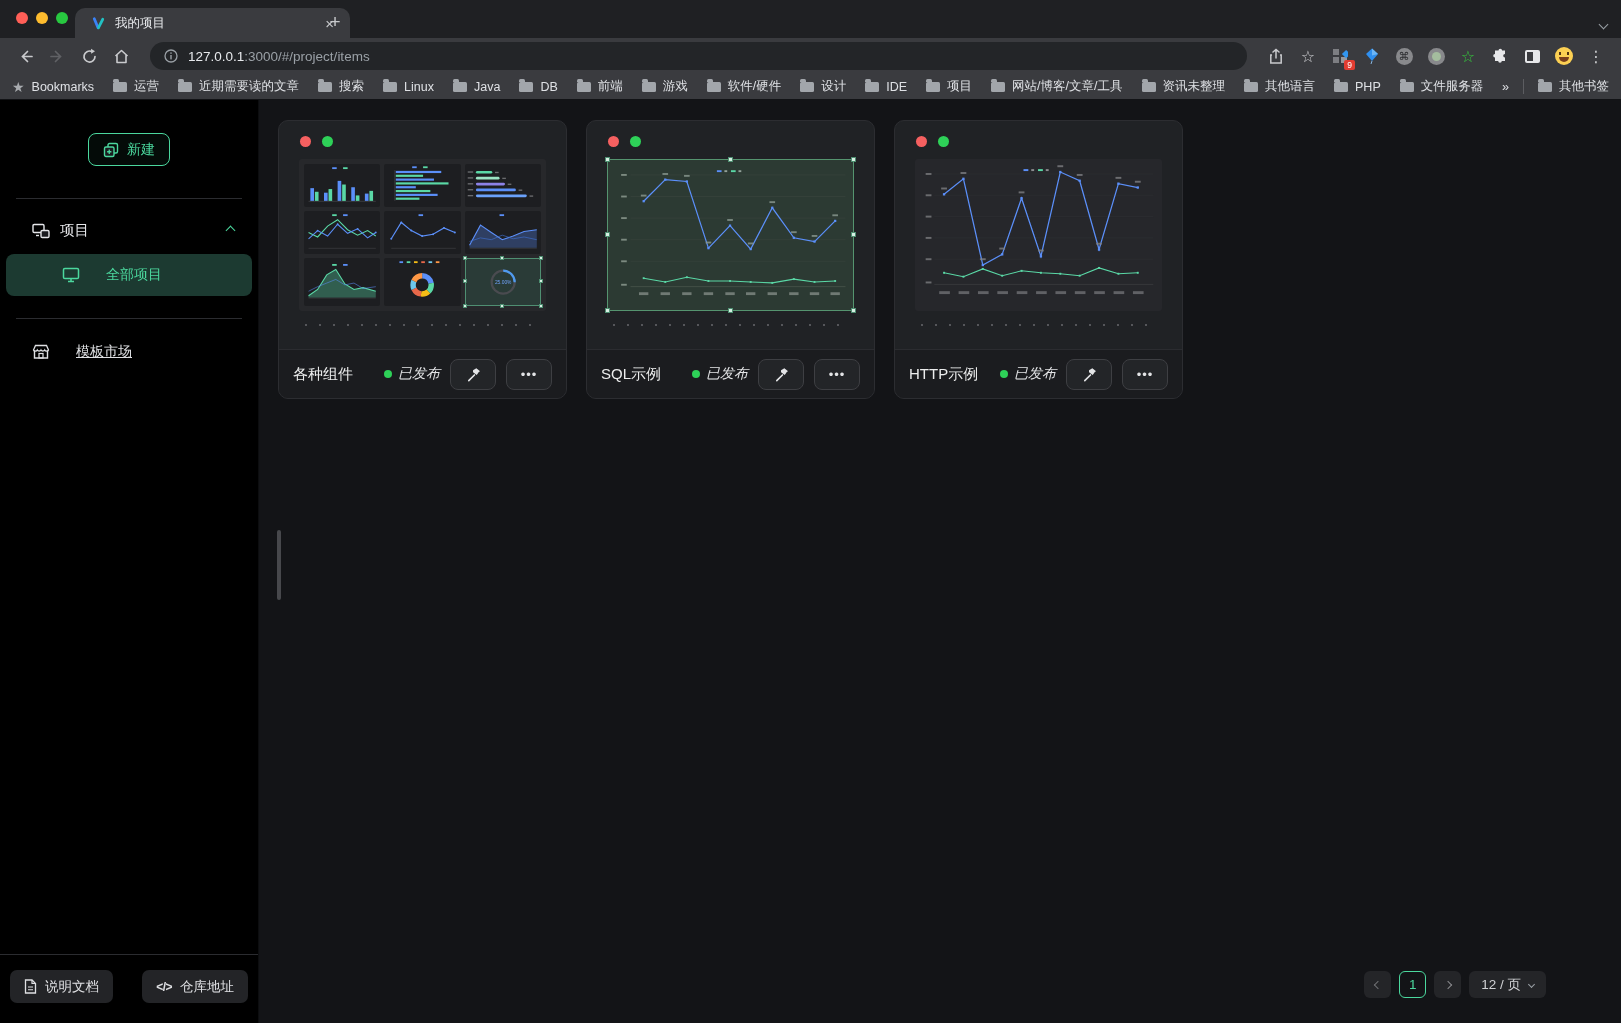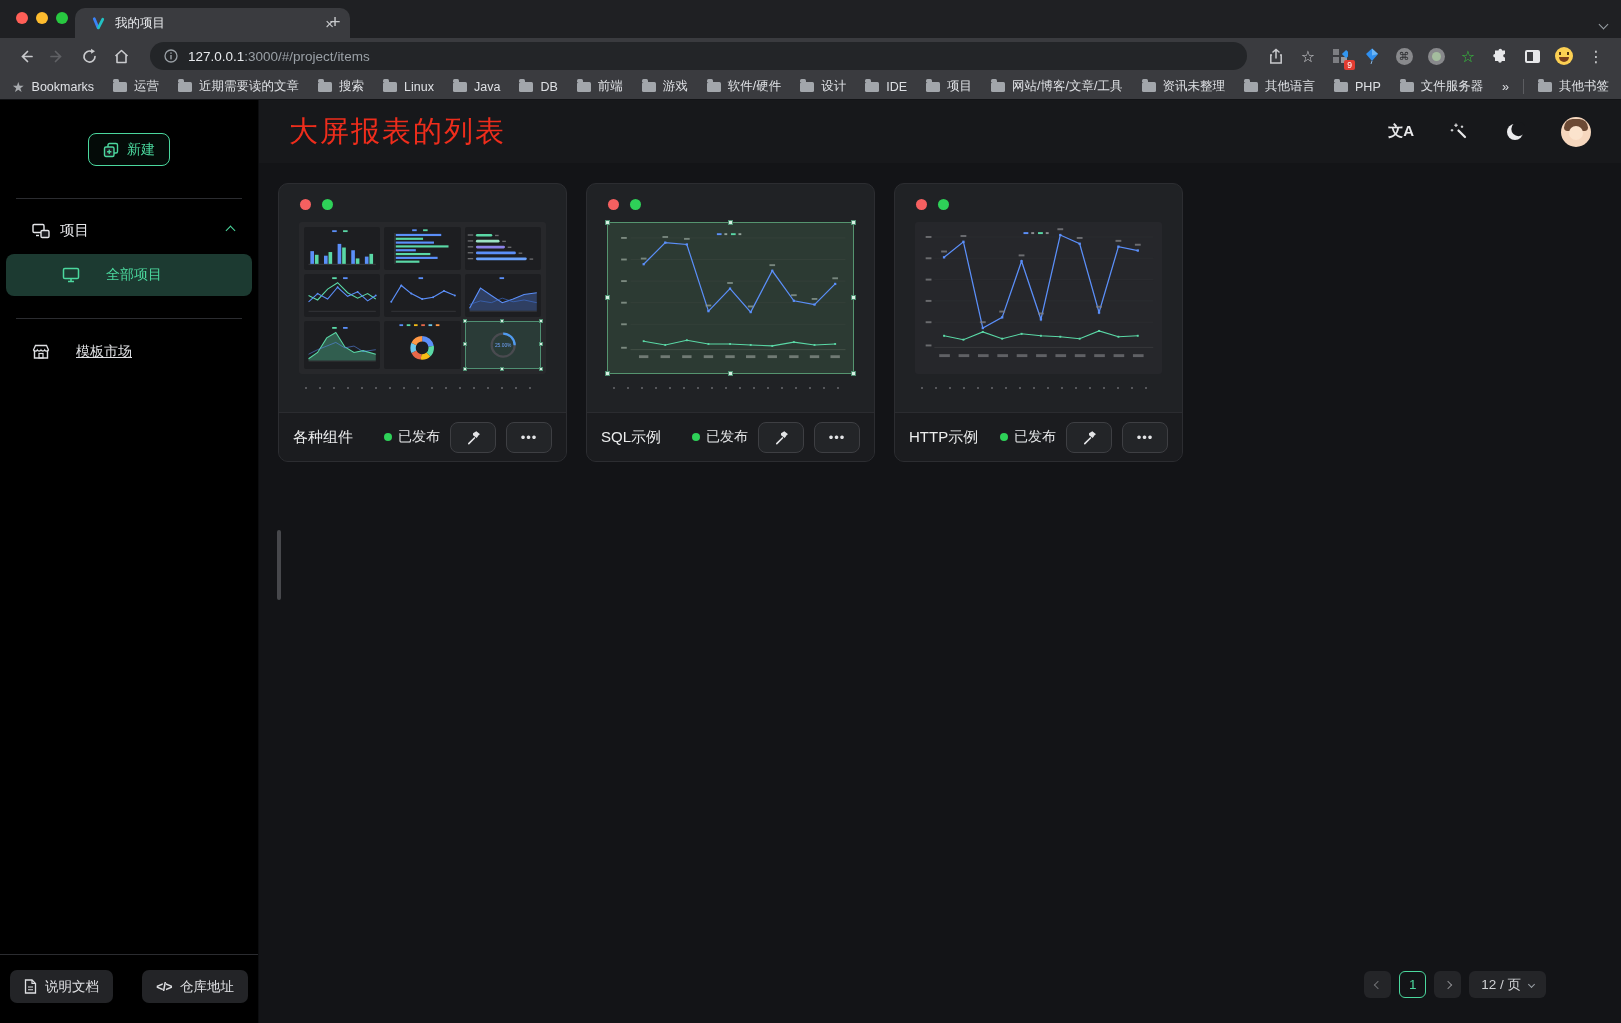--- a/index.html
+++ b/index.html
@@ -105,21 +105,21 @@
   .hd.bl{left:-3px;bottom:-3px}.hd.bc{left:calc(50% - 3px);bottom:-3px}.hd.br{right:-3px;bottom:-3px}
   .tile.sel-mini { background:rgba(60,160,120,.16); border:1px solid #4f8f72; }
   .tile.sel-mini .hd { width:4px; height:4px; }
   .thumb-single { width:100%; height:100%; background:#26272b; border-radius:3px; }
   .thumb-single svg, .sel svg { width:100%; height:100%; display:block; }
   .dotline { height:2px; margin:13px 26px 0; background-image:
     repeating-linear-gradient(to right,#55565a 0 2px,transparent 2px 14px); }
   .card-footer { margin-top:auto; height:49px; background:#1b1c1f; border-top:1px solid #2b2c30;
     display:flex; align-items:center; padding:0 14px; gap:10px; }
   .card-name { color:#eceded; font-size:15px; flex:1; }
-  .status { display:flex; align-items:center; gap:6px; color:#e3e4e6; font-size:14px; }
+  .status { display:flex; align-items:center; gap:6px; color:#e3e4e6; font-size:14px;font-style:italic; }
   .status i { width:8px; height:8px; border-radius:50%; background:#2ed158; }
   .icon-btn { width:46px; height:31px; border:1px solid #3e3f43; background:#232528; border-radius:8px;
     display:flex; align-items:center; justify-content:center; color:#e3e4e6; }
   .more-dots { font-size:13px; letter-spacing:1px; color:#e3e4e6; }
 
   .scroll-thumb { position:absolute; left:18px; top:430px; width:4px; height:70px; background:#47484c; border-radius:2px; }
 
   .pagination { position:absolute; right:75px; bottom:25px; display:flex; gap:8px; align-items:center; }
   .pg-btn { width:27px; height:27px; background:#242528; border-radius:6px; display:flex;
     align-items:center; justify-content:center; }
@@ -361,41 +361,20 @@
         <span>说明文档</span>
       </div>
       <div class="foot-btn">
         <span class="code-glyph">&lt;/&gt;</span>
         <span>仓库地址</span>
       </div>
     </div>
   </div>
 
   <div class="main">
-    <div class="main-header">
-      <span class="page-title">大屏报表的列表</span>
-      <div class="header-icons">
-        <span class="hicon" style="font-size:15px;font-weight:bold">文A</span>
-        <span class="hicon">
-          <svg width="19" height="19" viewBox="0 0 19 19">
-              <path d="M8.5 8.5 L15 15" stroke="#e8e8ea" stroke-width="2.2" stroke-linecap="round"></path>
-              <path d="M6 1.5 V5 M4.2 3.25 H7.8" stroke="#e8e8ea" stroke-width="1.2"></path>
-              <path d="M2 7 V9.6 M0.7 8.3 H3.3" stroke="#e8e8ea" stroke-width="1.1"></path>
-              <path d="M12 3.5 V6 M10.8 4.75 H13.2" stroke="#e8e8ea" stroke-width="1.1"></path>
-            </svg>
-        </span>
-        <span class="hicon">
-          <svg width="20" height="20" viewBox="0 0 20 20">
-              <circle cx="10" cy="10" r="8" fill="#ececee"></circle>
-              <circle cx="13.5" cy="7" r="7.2" fill="#17181b"></circle>
-            </svg>
-        </span>
-        <span class="avatar"></span>
-      </div>
-    </div>
 
     <div class="cards-row">
 
       <div class="card">
         <div class="card-lights">
           <i class="cl-red"></i>
           <i class="cl-green"></i>
         </div>
         <div class="thumb">
           <div class="thumb-panel">

